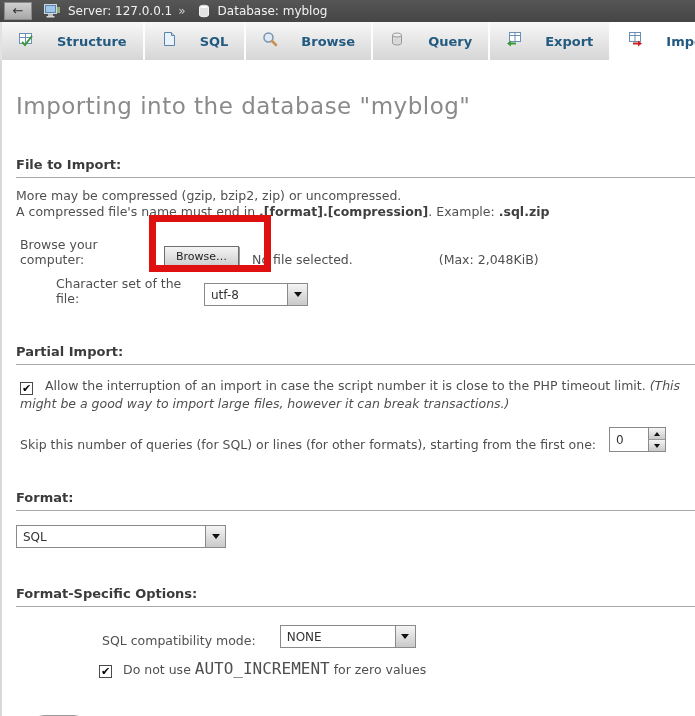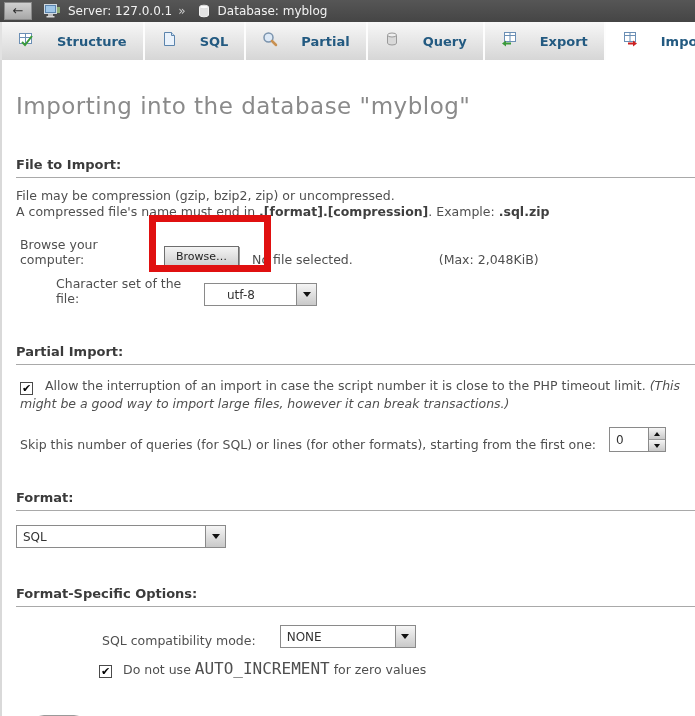--- a/index.html
+++ b/index.html
@@ -36,21 +36,21 @@
   .maxsize { margin-left:86px; }
 
   .charset-row { margin-top:9px;margin-left:36px; }
   .charset-row .lab { width:152px; padding-left:4px; }
 
   
   .sel { display:inline-flex; align-items:stretch; background:#fff; border:1px solid #8a8a8a; height:23px; cursor:pointer; }
   .sel .val { font-size:12px; color:#333; padding:4px 6px 0 6px; flex:1; white-space:nowrap; overflow:hidden; }
   .sel .arrow { width:20px; background:linear-gradient(#f5f5f5,#c9c9c9); border-left:1px solid #8a8a8a; display:flex; align-items:center; justify-content:center; }
   .sel .arrow .tri { width:0; height:0; border-left:4px solid transparent; border-right:4px solid transparent; border-top:5px solid #111; }
-  .sel.w-charset { width:113px;padding-left:16px; }
+  .sel.w-charset { width:104px; }
   .sel.w-format  { width:210px; }
   .sel.w-compat  { width:136px; }
 
   
   .cb { display:inline-block; width:13px; height:13px; background:#fff; border:1px solid #4a4a4a; font-size:11px; line-height:12px; text-align:center; color:#000; vertical-align:-2px; cursor:pointer; flex:none; }
   .cb.checked::before { content:"✔"; }
 
   .allow-para { margin-top:12px; font-size:12.5px; color:#4f4f4f; line-height:17px; padding-right:8px; padding-left:4px; }
   .allow-para .cb { margin-right:12px; }
   .allow-para i { color:#4f4f4f; }
@@ -124,21 +124,21 @@
       </span>
       <span class="lbl">SQL</span>
     </div>
     <div class="tab">
       <span>
         <svg width="16" height="16" viewBox="0 0 16 16">
           <circle cx="6.5" cy="6.5" r="4.5" fill="#dde9f6" stroke="#7a93ad" stroke-width="1.5"></circle>
           <line x1="10" y1="10" x2="14" y2="14" stroke="#c89050" stroke-width="2.5" stroke-linecap="round"></line>
         </svg>
       </span>
-      <span class="lbl">Partial</span>
+      <span class="lbl">Browse</span>
     </div>
     <div class="tab">
       <span>
         <svg width="16" height="16" viewBox="0 0 16 16">
           <path d="M3.5 4 v8 a4.5 2 0 0 0 9 0 v-8" fill="#d9d9d9" stroke="#9a9a9a"></path>
           <ellipse cx="8" cy="4" rx="4.5" ry="2" fill="#efefef" stroke="#9a9a9a"></ellipse>
         </svg>
       </span>
       <span class="lbl">Query</span>
     </div>
@@ -170,21 +170,21 @@
     </div>
   </div>
 
   <div class="content">
 
     <div class="pagetitle">Importing into the database "myblog"</div>
 
     
     <div class="secheading">File to Import:</div>
     <div class="para">
-      <span>File may be compression (gzip, bzip2, zip) or uncompressed.</span><br>
+      <span>More may be compressed (gzip, bzip2, zip) or uncompressed.</span><br>
       <span>A compressed file's name must end in </span><b>.[format].[compression]</b><span>. Example: </span><b>.sql.zip</b>
     </div>
 
     <div class="row browse-row">
       <span class="lab">Browse your computer:</span>
       <button class="btn-classic">Browse…</button>
       <span class="nofile">No file selected.</span>
       <span class="maxsize">(Max: 2,048KiB)</span>
     </div>
 

